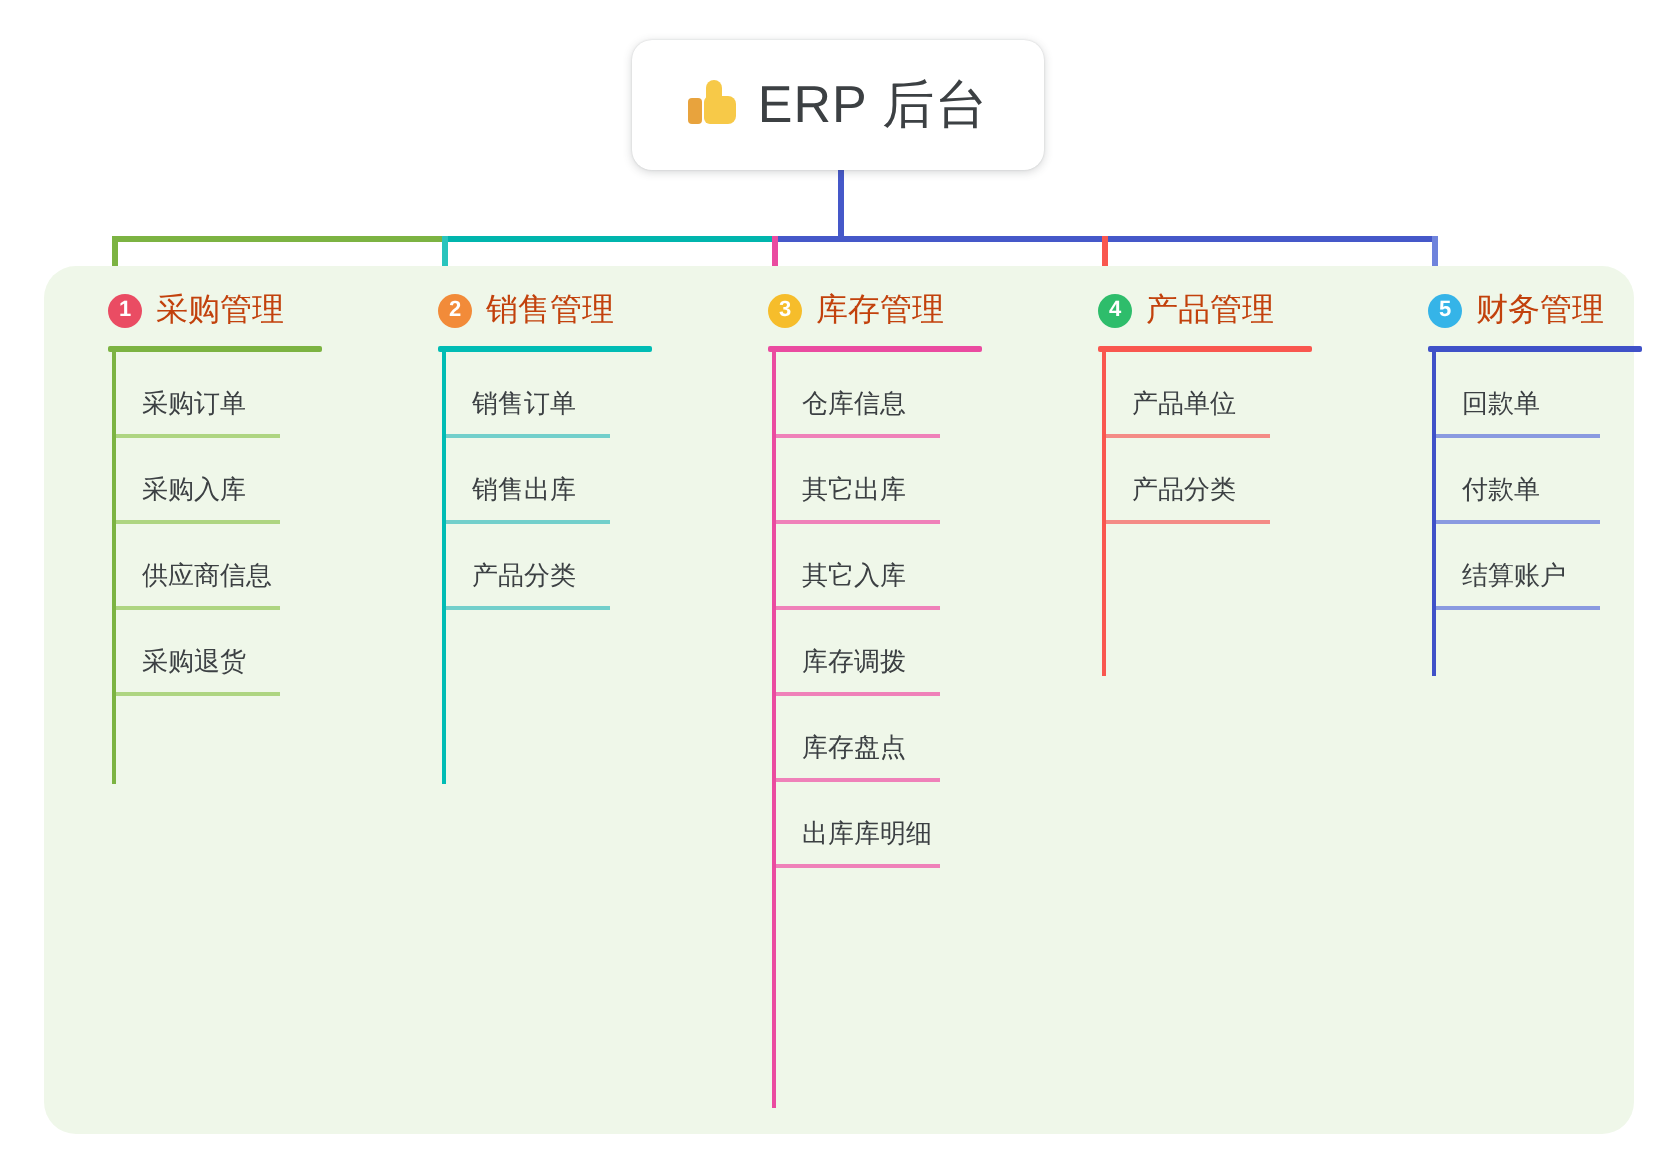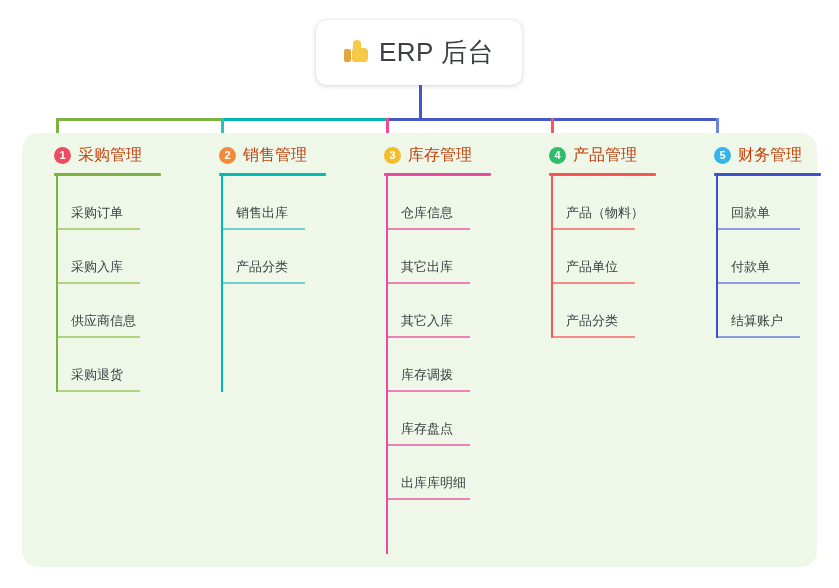--- a/index.html
+++ b/index.html
@@ -143,21 +143,21 @@
     left: 18px;
     top: 33px;
     width: 2px;
   }
   .items {
     position: relative;
     margin-top: 0;
   }
   .item {
     position: relative;
-    height: 54px;
+    height: 43px;
   }
   .item-label {
     position: absolute;
     left: 33px;
     bottom: 8px;
     font-size: 13px;
     color: #3c4043;
     white-space: nowrap;
   }
   .item-rule {
@@ -226,20 +226,24 @@
         <div class="spine" style="background: rgb(124, 179, 66); height: 216px;"></div>
       </div>
       <div class="branch" style="left: 203px;">
         <div class="branch-head">
           <span class="badge" style="background: rgb(242, 139, 57);">2</span>
           <span class="branch-title">销售管理</span>
         </div>
         <div class="head-rule" style="background: rgb(0, 188, 180); margin-left: 16px;"></div>
         <div class="items">
           <div class="item">
+            <span class="item-label">销售订单</span>
+            <div class="item-rule" style="background: rgb(114, 207, 203);"></div>
+          </div>
+          <div class="item">
             <span class="item-label">销售出库</span>
             <div class="item-rule" style="background: rgb(114, 207, 203);"></div>
           </div>
           <div class="item">
             <span class="item-label">产品分类</span>
             <div class="item-rule" style="background: rgb(114, 207, 203);"></div>
           </div>
         </div>
         <div class="spine" style="background: rgb(0, 188, 180); height: 216px;"></div>
       </div>
@@ -278,24 +282,20 @@
         <div class="spine" style="background: rgb(234, 75, 160); height: 378px;"></div>
       </div>
       <div class="branch" style="left: 533px;">
         <div class="branch-head">
           <span class="badge" style="background: rgb(46, 189, 107);">4</span>
           <span class="branch-title">产品管理</span>
         </div>
         <div class="head-rule" style="background: rgb(249, 87, 79); margin-left: 16px;"></div>
         <div class="items">
           <div class="item">
-            <span class="item-label">产品（物料）</span>
-            <div class="item-rule" style="background: rgb(244, 139, 134);"></div>
-          </div>
-          <div class="item">
             <span class="item-label">产品单位</span>
             <div class="item-rule" style="background: rgb(244, 139, 134);"></div>
           </div>
           <div class="item">
             <span class="item-label">产品分类</span>
             <div class="item-rule" style="background: rgb(244, 139, 134);"></div>
           </div>
         </div>
         <div class="spine" style="background: rgb(249, 87, 79); height: 162px;"></div>
       </div>

